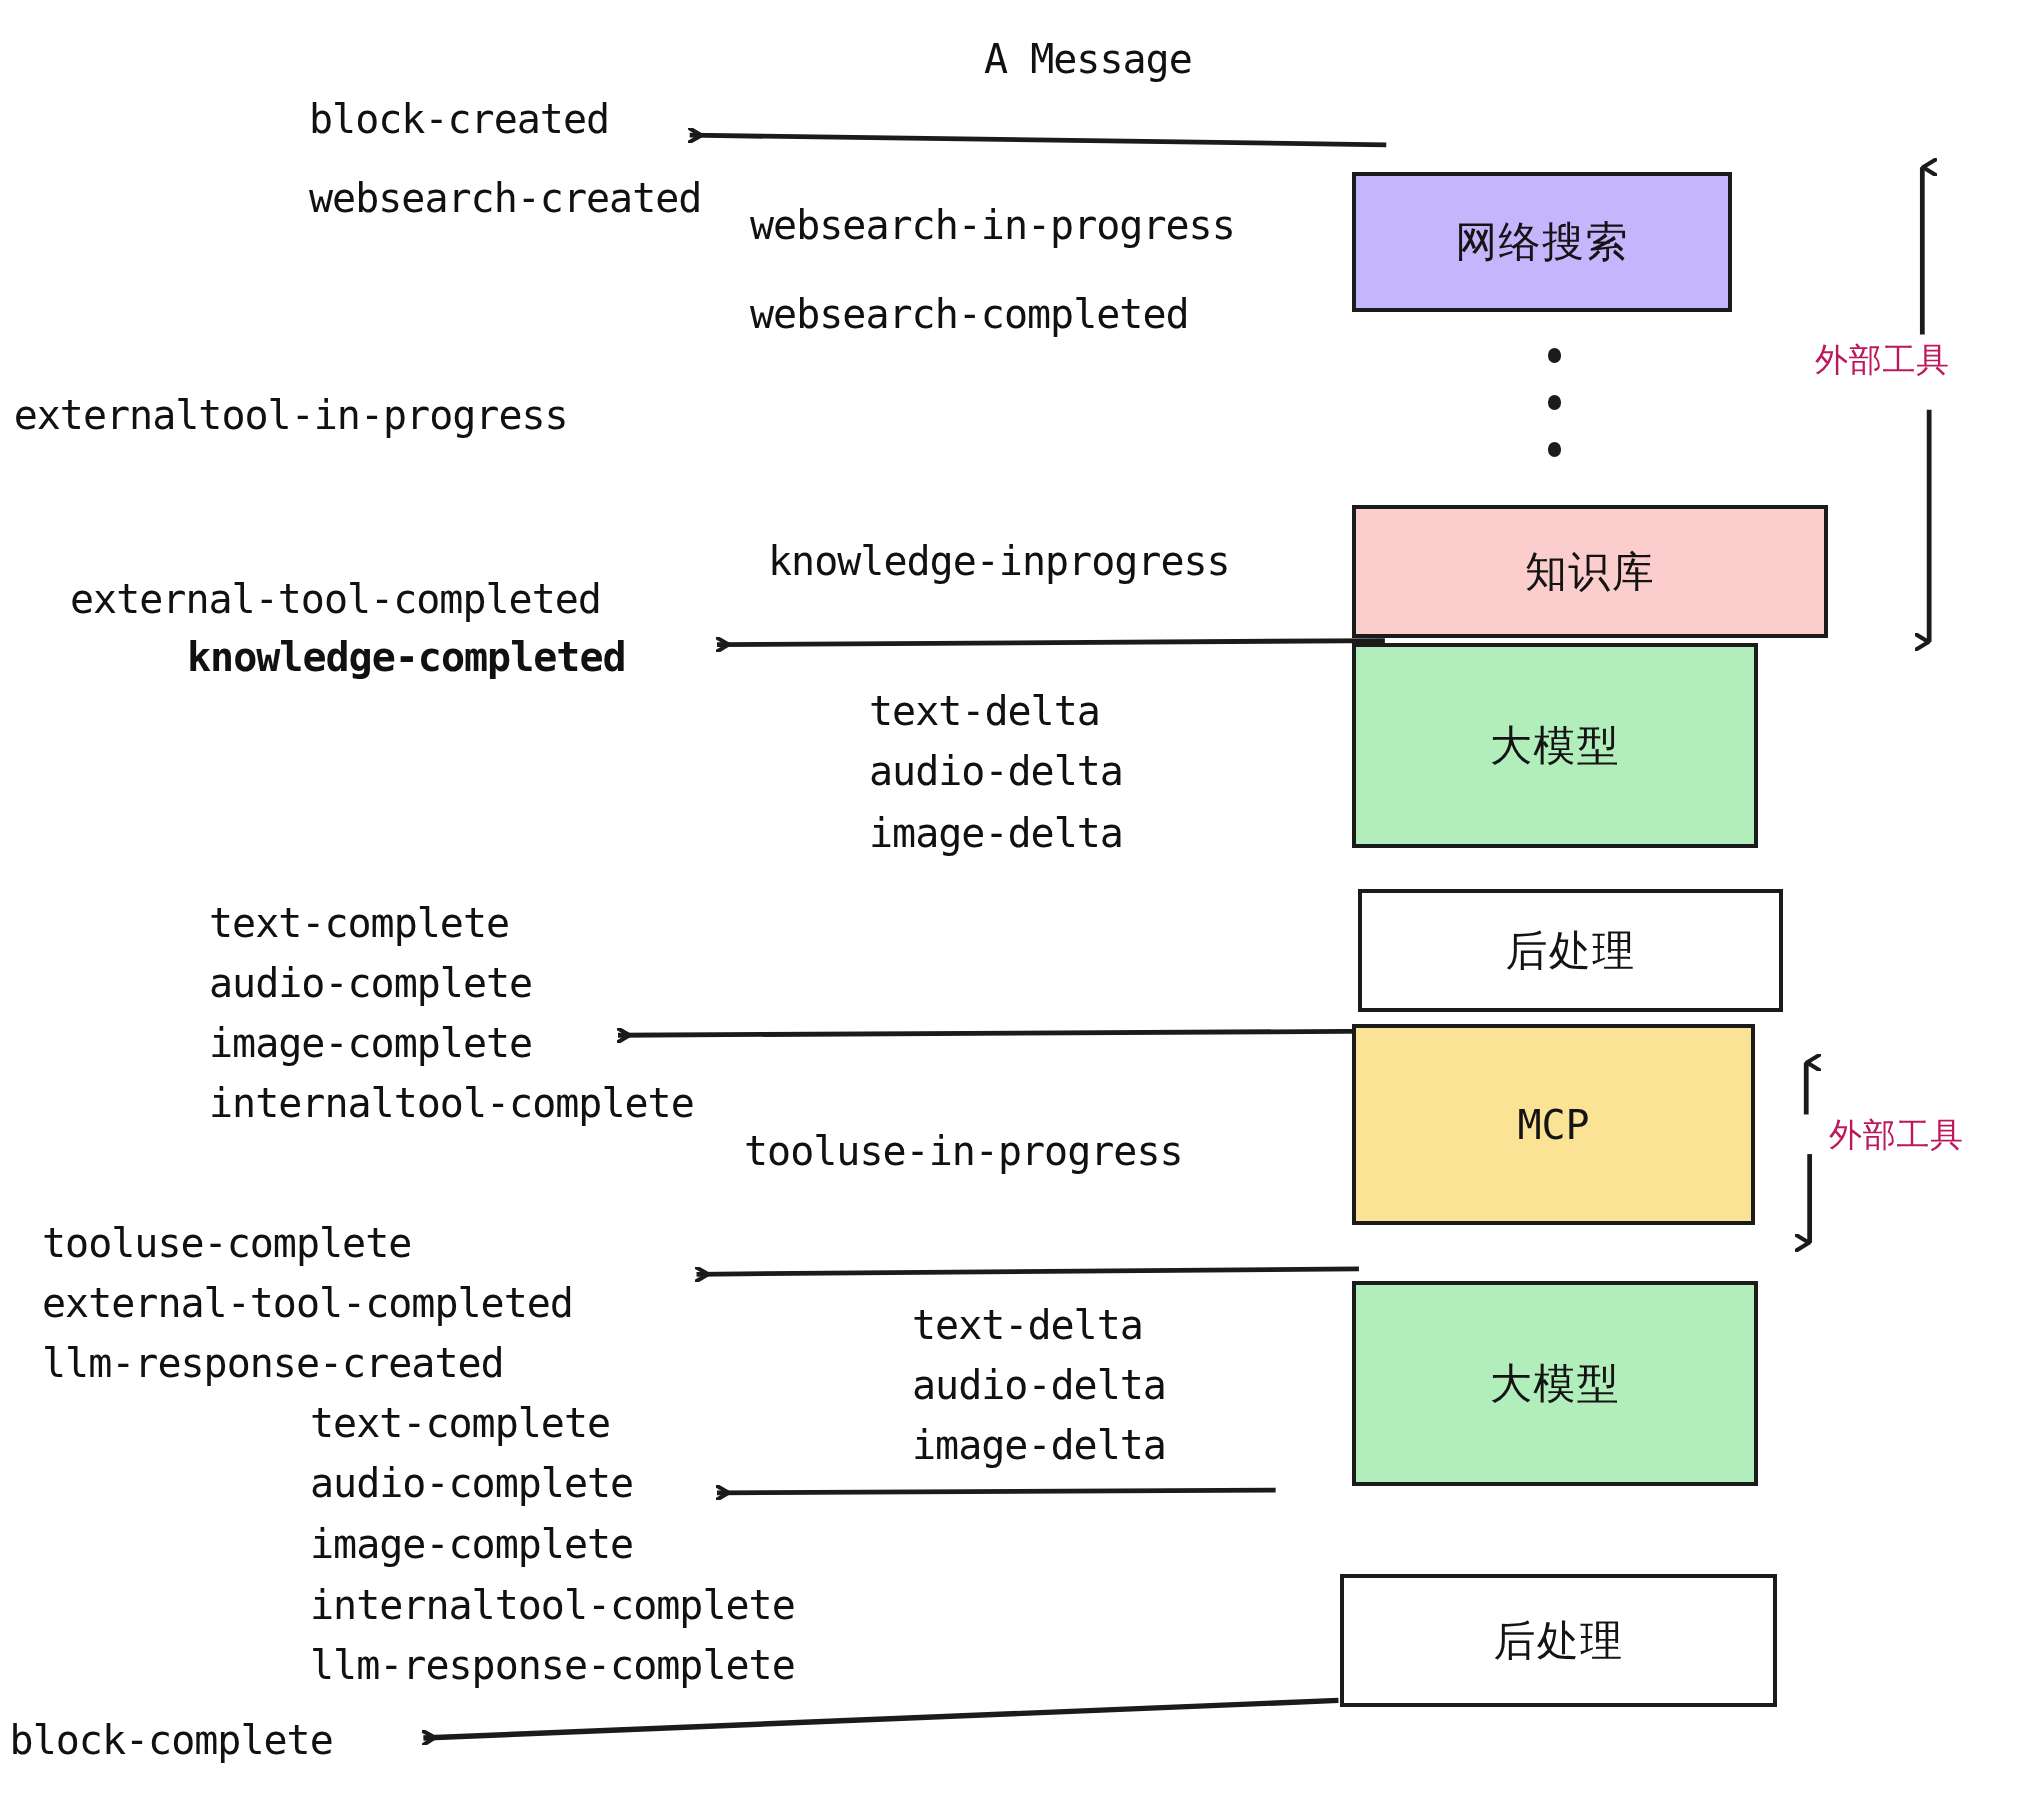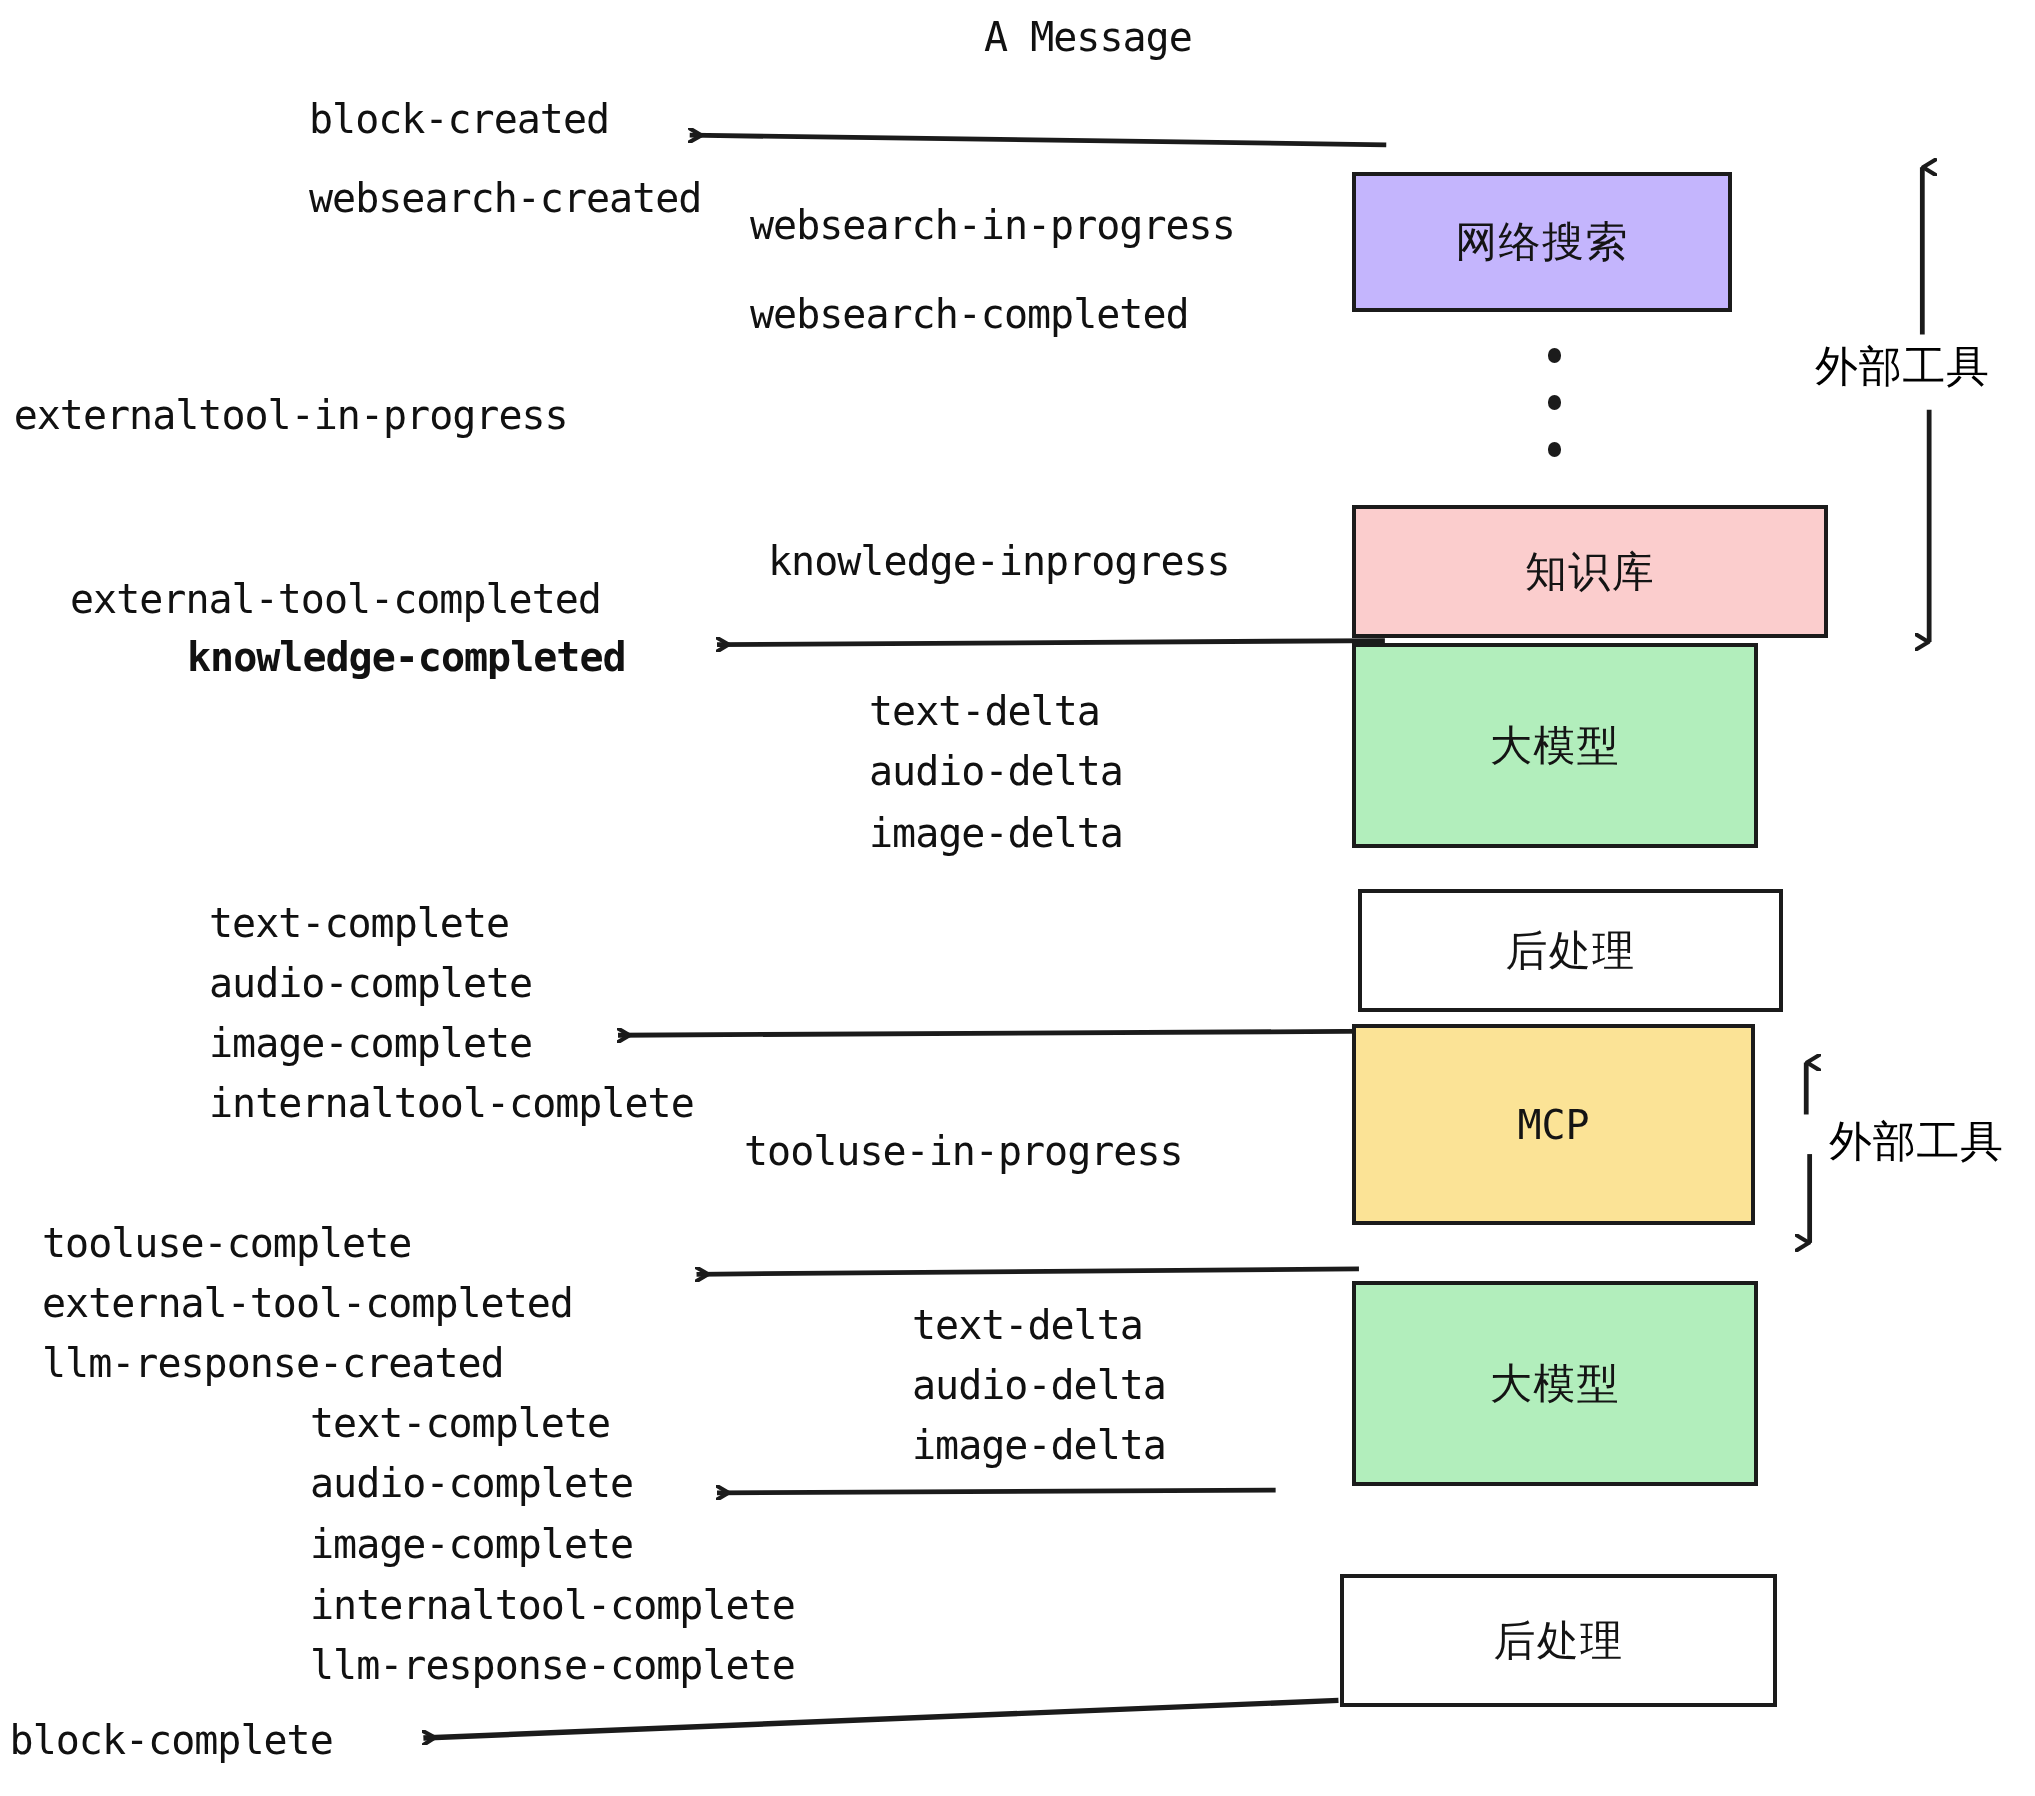--- a/index.html
+++ b/index.html
@@ -26,20 +26,21 @@
     white-space: pre;
     letter-spacing: -1px;
   }
   .title {
     position: absolute;
     font-family: "DejaVu Sans Mono", monospace;
     font-size: 40px;
     color: #111111;
     white-space: pre;
     letter-spacing: -1px;
+    margin-top: 22px;
   }
   .box {
     position: absolute;
     box-sizing: border-box;
     border: 4.1px solid #1b1b1b;
     display: flex;
     align-items: center;
     justify-content: center;
     font-family: "DejaVu Sans", sans-serif;
     font-size: 42px;
@@ -47,22 +48,22 @@
     letter-spacing: 1.4px;
   }
   .box.mono {
     font-family: "DejaVu Sans Mono", monospace;
     letter-spacing: 0px;
     font-size: 40px;
   }
   .side-label {
     position: absolute;
     font-family: "DejaVu Sans", sans-serif;
-    font-size: 43px;
-    color: #000000;
+    font-size: 33px;
+    color: #be185d;
     white-space: pre;
     letter-spacing: 0.7px;
   }
   .dots {
     position: absolute;
     display: flex;
     flex-direction: column;
     align-items: center;
     justify-content: space-between;
   }

